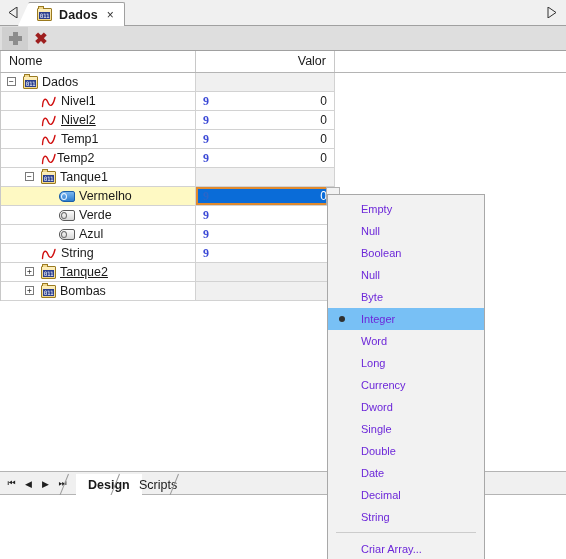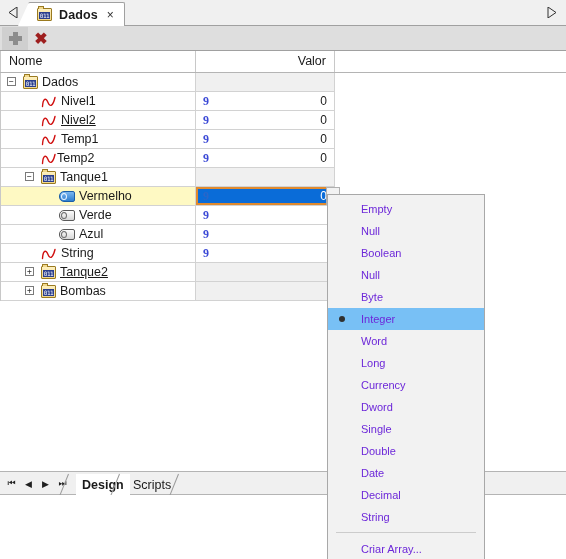--- a/index.html
+++ b/index.html
@@ -231,21 +231,21 @@
   .navbtn {
     width: 17px; height: 21px;
     display: flex; align-items: center; justify-content: center;
     font-size: 9px; color: #202020;
     font-family: "DejaVu Sans", sans-serif;
   }
   .btab {
     position: absolute; top: 2px; height: 21px;
     display: flex; align-items: center;
     font-size: 12.5px; color: #1a1a1a;
-    padding: 0 6px;
+    padding: 0 12px;
   }
   .btab.active { font-weight: bold; background: #ffffff; }
   .btab-design { left: 76px; }
   .btab-scripts { left: 127px; }
   .bt-edge {
     position: absolute; top: 2px; height: 21px; width: 11px;
   }
   .bt-edge i {
     position: absolute; left: 0; top: 0; width: 1px; height: 26px;
     background: #9a9a9a;

